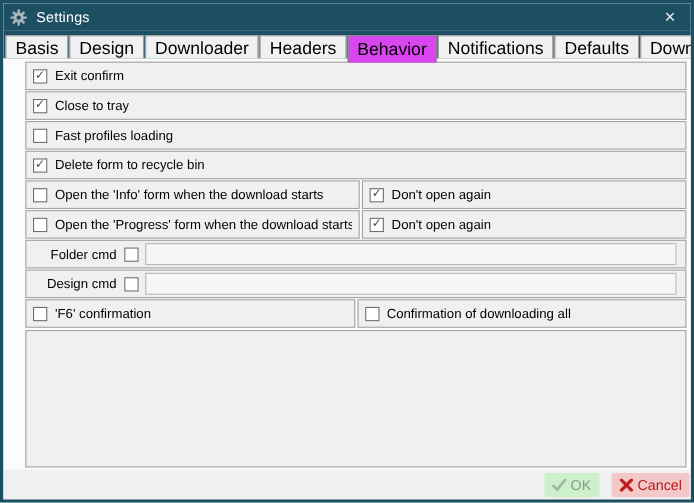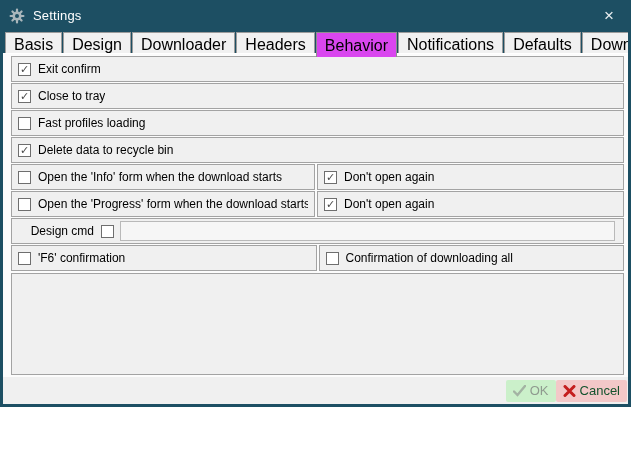--- a/index.html
+++ b/index.html
@@ -1,20 +1,20 @@
 <!DOCTYPE html>
 <html><head>
 <meta charset="utf-8">
 <style>
   * { margin:0; padding:0; box-sizing:border-box; }
   html,body { width:631px; height:457px; }
   body { font-family:"Liberation Sans", sans-serif; font-size:12px; color:#000; }
 
   .window{
-    width:631px; height:407px;
+    width:631px; height:457px;
     background:#f0f0f0;
     border:3px solid #1d4f63;
     display:flex; flex-direction:column;
     overflow:hidden;
   }
 
   
   .titlebar{
     height:25px; flex:none;
     background:#1d4f63;
@@ -55,21 +55,21 @@
     padding-top:4px;
     border-color:#8f8f8f;
     position:relative; top:4px;
   }
 
   
   .page{
     flex:1;
     background:#fcfcfc;
     border-top:1px solid #ffffff;
-    padding:2px 4px 2px 8px;
+    padding:2px 4px 2px 20px;
     display:flex; flex-direction:column;
     min-height:0;
   }
   .row{ display:flex; gap:2px; margin-bottom:1px; flex:none; }
   .cell{
     background:#f0f0f0;
     border:1px solid #a3a3a3;
     height:26px;
     display:flex; align-items:center;
     padding:0 6px;
@@ -111,33 +111,33 @@
     border:1px solid #a3a3a3;
     margin-top:1px;
   }
 
   
   .footer{
     height:27px; flex:none;
     background:#f0f0f0;
     display:flex; align-items:center; justify-content:flex-end;
     padding:2px 1px 2px 2px;
-    gap:0;
+    gap:11px;
   }
   .btn{
     height:22px;
     display:inline-flex; align-items:center; justify-content:center;
     gap:4px;
     padding:0 7px;
     border:none; border-radius:2px;
     font-family:"Liberation Sans", sans-serif; font-size:13px;
     cursor:default;
   }
   .btn-ok{ background:#cbf0ca; color:#8f9a8f; }
-  .btn-cancel{ background:#f3c8c8; color:#14532d; }
+  .btn-cancel{ background:#f3c8c8; color:#b91c1c; }
   .btn svg{ flex:none; }
 </style>
 </head>
 <body>
 
 <div class="window">
 
   <div class="titlebar">
     <span class="gear">
       <svg width="16" height="16" viewBox="0 0 16 16">
@@ -193,21 +193,21 @@
           <span class="cb"></span>
           <span class="lbl">Fast profiles loading</span>
         </span>
       </div>
     </div>
 
     <div class="row">
       <div class="cell grow">
         <span class="checkfield">
           <span class="cb checked"></span>
-          <span class="lbl">Delete data to recycle bin</span>
+          <span class="lbl">Delete form to recycle bin</span>
         </span>
       </div>
     </div>
 
     <div class="row">
       <div class="cell half-left">
         <span class="checkfield">
           <span class="cb"></span>
           <span class="lbl">Open the 'Info' form when the download starts</span>
         </span>
@@ -228,20 +228,27 @@
         </span>
       </div>
       <div class="cell grow">
         <span class="checkfield">
           <span class="cb checked"></span>
           <span class="lbl">Don't open again</span>
         </span>
       </div>
     </div>
 
+    <div class="row">
+      <div class="cell grow">
+        <span class="cmd-label">Folder cmd</span>
+        <span class="cb" style="margin-right:6px;"></span>
+        <input class="cmd-input" type="text" value="" style="">
+      </div>
+    </div>
 
     <div class="row">
       <div class="cell grow">
         <span class="cmd-label">Design cmd</span>
         <span class="cb" style="margin-right:6px;"></span>
         <input class="cmd-input" type="text" value="" style="">
       </div>
     </div>
 
     <div class="row">

